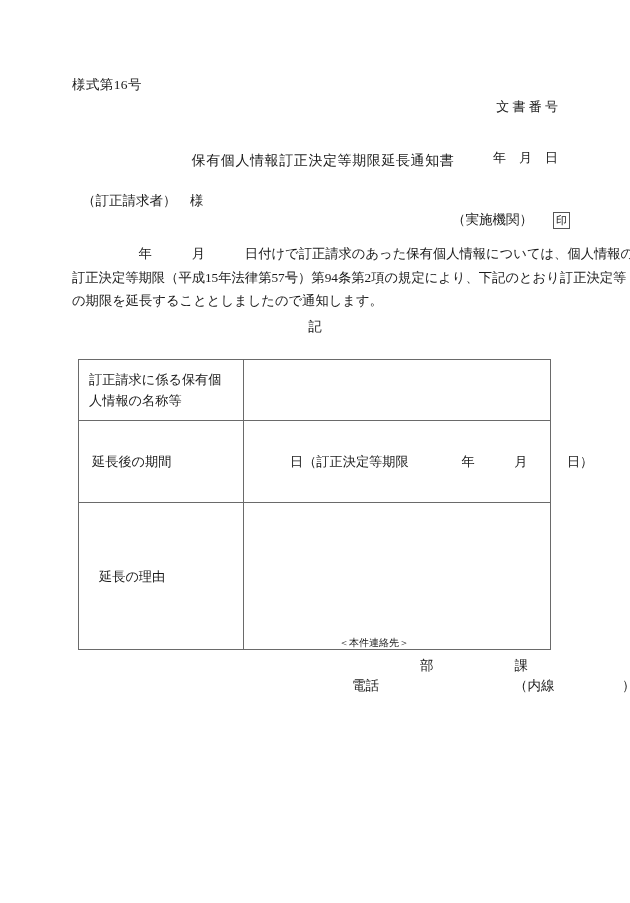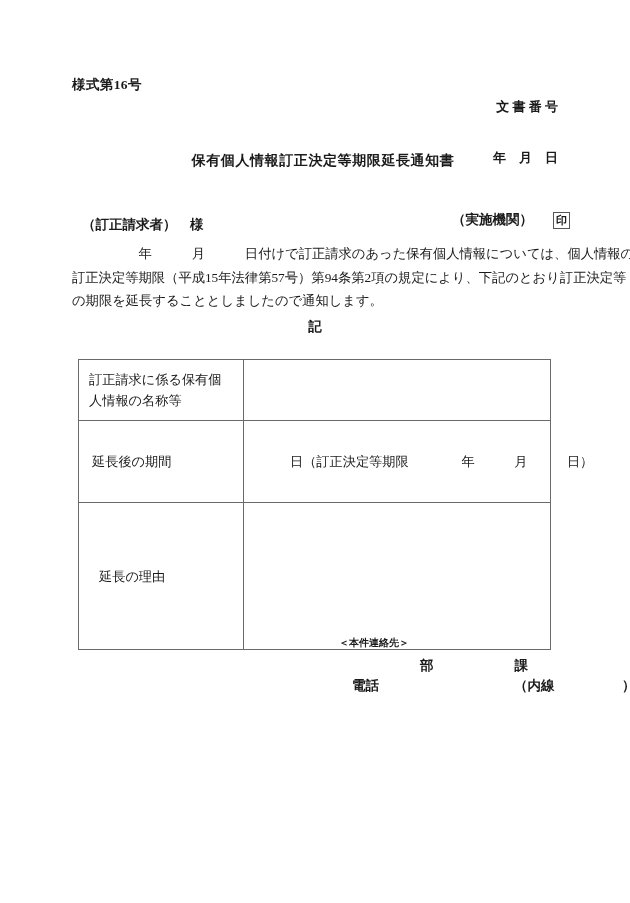--- a/index.html
+++ b/index.html
@@ -16,21 +16,21 @@
     overflow: hidden;
     -webkit-font-smoothing: antialiased;
   }
 
   .page {
     position: absolute;
     inset: 0;
   }
 
   
-  .abs { position: absolute; white-space: pre; font-weight: bold; }
+  .abs { position: absolute; white-space: pre; }
 
   
   .form-no {
     left: 72px;
     top: 76px;
     font-size: 13.5px;
     letter-spacing: 0.4px;
   }
 
   .doc-meta {
@@ -51,21 +51,20 @@
     letter-spacing: 0.6px;
     white-space: pre;
     padding-left: 8px;
   }
 
   
   .addressee {
     left: 82px;
     top: 192px;
     font-size: 13.5px;
-    margin-top: 24px;
   }
 
   
   .agency {
     left: 452px;
     top: 211px;
     font-size: 13.5px;
     display: flex;
     align-items: center;
     gap: 20px;

